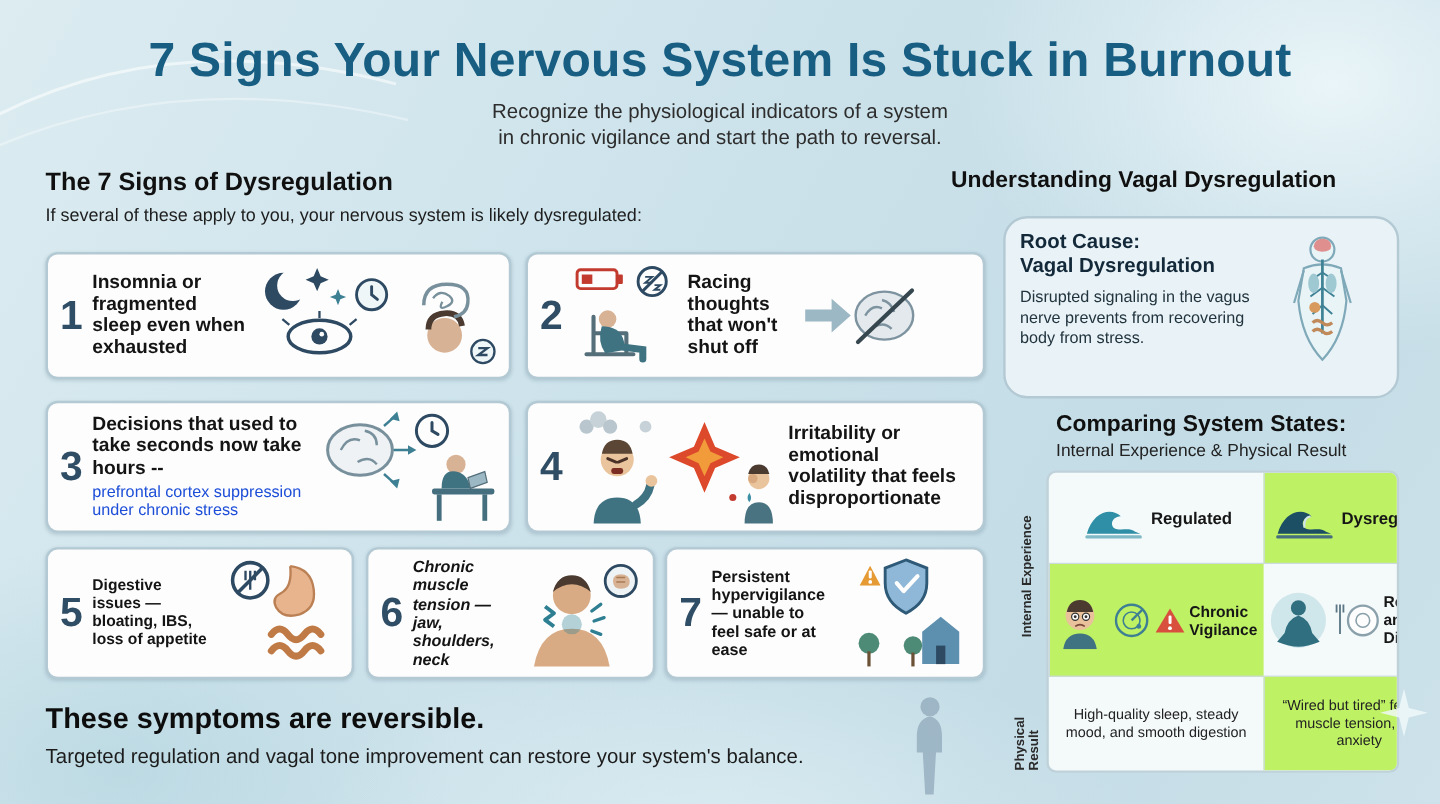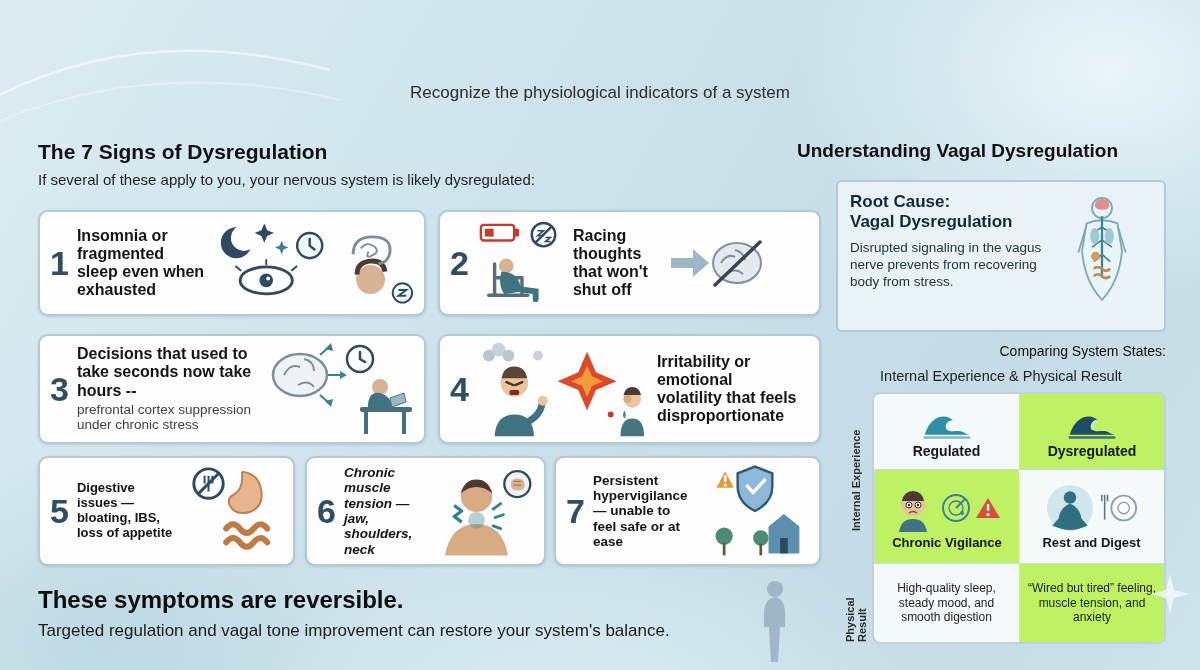--- a/index.html
+++ b/index.html
@@ -21,40 +21,40 @@
 
   .sec-head{position:absolute;font-weight:bold;color:#101010;}
   .signs-head{left:38px;top:140px;font-size:21px;}
   .signs-sub{position:absolute;left:38px;top:171px;font-size:15px;color:#1e1e1e;}
 
   .card{position:absolute;background:#fdfdfd;border:2px solid #b3c9d3;border-radius:10px;
     display:flex;align-items:center;padding:6px 10px;box-sizing:border-box;gap:8px;
     box-shadow:0 1px 3px rgba(50,85,105,.18);}
   .num{font-size:34px;font-weight:bold;color:#2f4e66;line-height:1;flex:0 0 auto;}
   .ctext{font-weight:bold;font-size:16px;color:#141414;line-height:1.14;}
-  .ctext-rest{font-weight:normal;font-size:13.5px;color:#404040;line-height:1.15;display:block;margin-top:2px;}
+  .ctext-rest{font-weight:normal;font-size:13.5px;color:#1d4ed8;line-height:1.15;display:block;margin-top:2px;}
   .illus{flex:0 0 auto;line-height:0;}
 
-  .right-head{position:absolute;left:788px;top:140px;width:330px;text-align:right;
+  .right-head{position:absolute;left:788px;top:140px;width:330px;text-align:center;
     font-size:19px;font-weight:bold;color:#101010;}
   .root-card{position:absolute;left:836px;top:180px;width:330px;height:152px;box-sizing:border-box;
-    background:#e9f3f7;border:2px solid #b3c9d3;border-radius:6px;padding:10px 12px;
+    background:#e9f3f7;border:2px solid #b3c9d3;border-radius:20px;padding:10px 12px;
     display:flex;gap:6px;align-items:flex-start;}
   .root-title{font-size:17px;font-weight:bold;color:#13293a;line-height:1.2;}
   .root-body{font-size:13.5px;color:#22343e;line-height:1.25;margin-top:7px;width:195px;}
 
-  .compare-head{position:absolute;left:836px;top:343px;width:330px;text-align:right;
-    font-size:14px;font-weight:normal;color:#101010;}
+  .compare-head{position:absolute;left:836px;top:343px;width:330px;text-align:center;
+    font-size:19px;font-weight:bold;color:#101010;}
   .compare-sub{position:absolute;left:836px;top:368px;width:330px;text-align:center;
     font-size:14.5px;color:#222;}
 
   .compare-table{position:absolute;left:872px;top:392px;width:294px;height:252px;box-sizing:border-box;
     display:grid;grid-template-columns:1fr 1fr;grid-template-rows:76px 94px 1fr;
     border:2px solid #bfd2da;border-radius:8px;overflow:hidden;background:#f4f9fa;}
-  .cell{display:flex;flex-direction:column;align-items:center;justify-content:center;
+  .cell{display:flex;flex-direction:row;align-items:center;justify-content:center;
     gap:3px;padding:3px 5px;box-sizing:border-box;border-bottom:1px solid #ccd9df;}
   .cell.col2{background:#bef264;border-left:1px solid #ccd9df;}
   .cell.row3{border-bottom:none;}
   .state-label{font-size:14px;font-weight:bold;color:#161616;}
   .mode-label{font-size:13px;font-weight:bold;color:#161616;}
   .result-text{font-size:12px;color:#222;text-align:center;line-height:1.22;}
   .icon-row{display:flex;align-items:center;gap:4px;line-height:0;}
 
   .side-label{position:absolute;width:16px;display:flex;align-items:center;justify-content:center;
     writing-mode:vertical-rl;transform:rotate(180deg);font-size:11px;font-weight:bold;color:#2b2b2b;}
@@ -73,22 +73,24 @@
 <div id="canvas">
 
   <div class="deco deco-a"></div>
   <div class="deco deco-b"></div>
   <div class="deco deco-c"></div>
   <svg class="deco" style="left:0;top:0" width="360" height="140">
     <path d="M-10 100 Q 140 20 330 70" fill="none" stroke="rgba(255,255,255,0.55)" stroke-width="2.5"></path>
     <path d="M-10 125 Q 150 55 340 100" fill="none" stroke="rgba(255,255,255,0.35)" stroke-width="2"></path>
   </svg>
 
+  <div class="title">7 Signs Your Nervous System Is Stuck in Burnout</div>
   <div class="subtitle">
     <div>Recognize the physiological indicators of a system</div>
+    <div>in chronic vigilance and start the path to reversal.</div>
   </div>
 
   <div class="sec-head signs-head">The 7 Signs of Dysregulation</div>
   <div class="signs-sub">If several of these apply to you, your nervous system is likely dysregulated:</div>
 
   <div class="card" style="left:38px;top:210px;width:388px;height:106px;">
     <div class="num">1</div>
     <div class="ctext" style="width:132px;">Insomnia or fragmented sleep even when exhausted</div>
     <span class="illus">
       <svg width="198" height="90" viewBox="0 0 205 90" aria-hidden="true">

